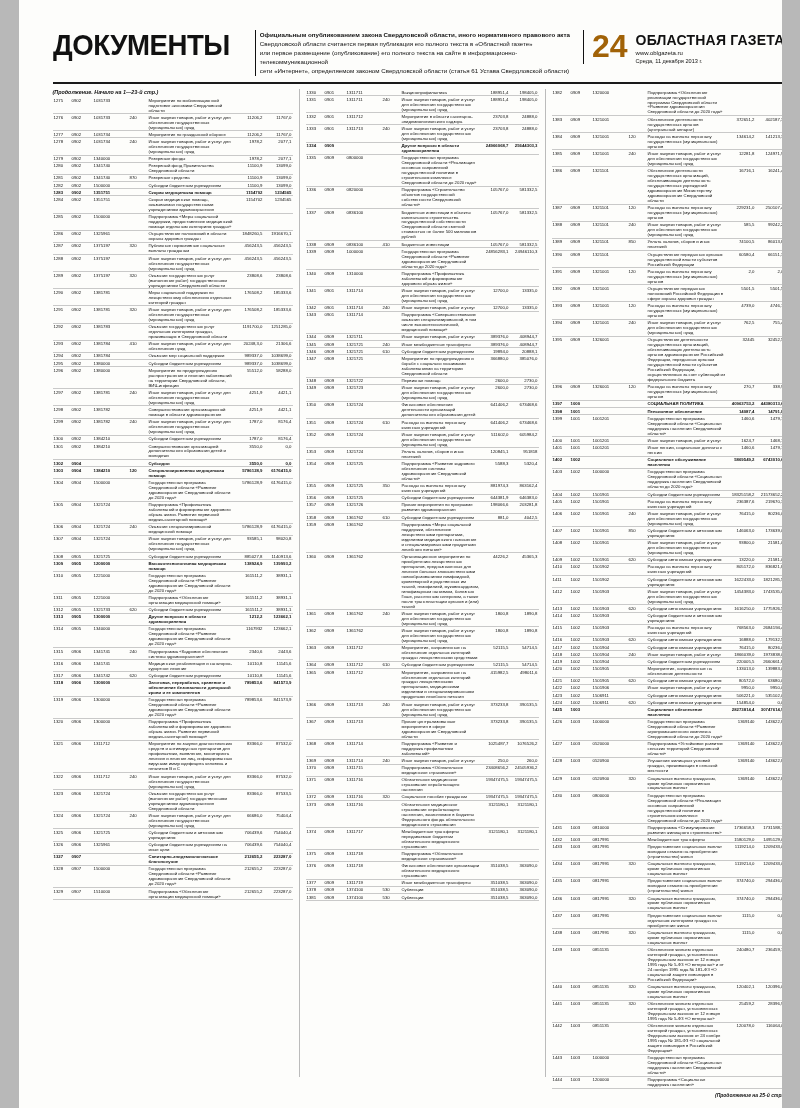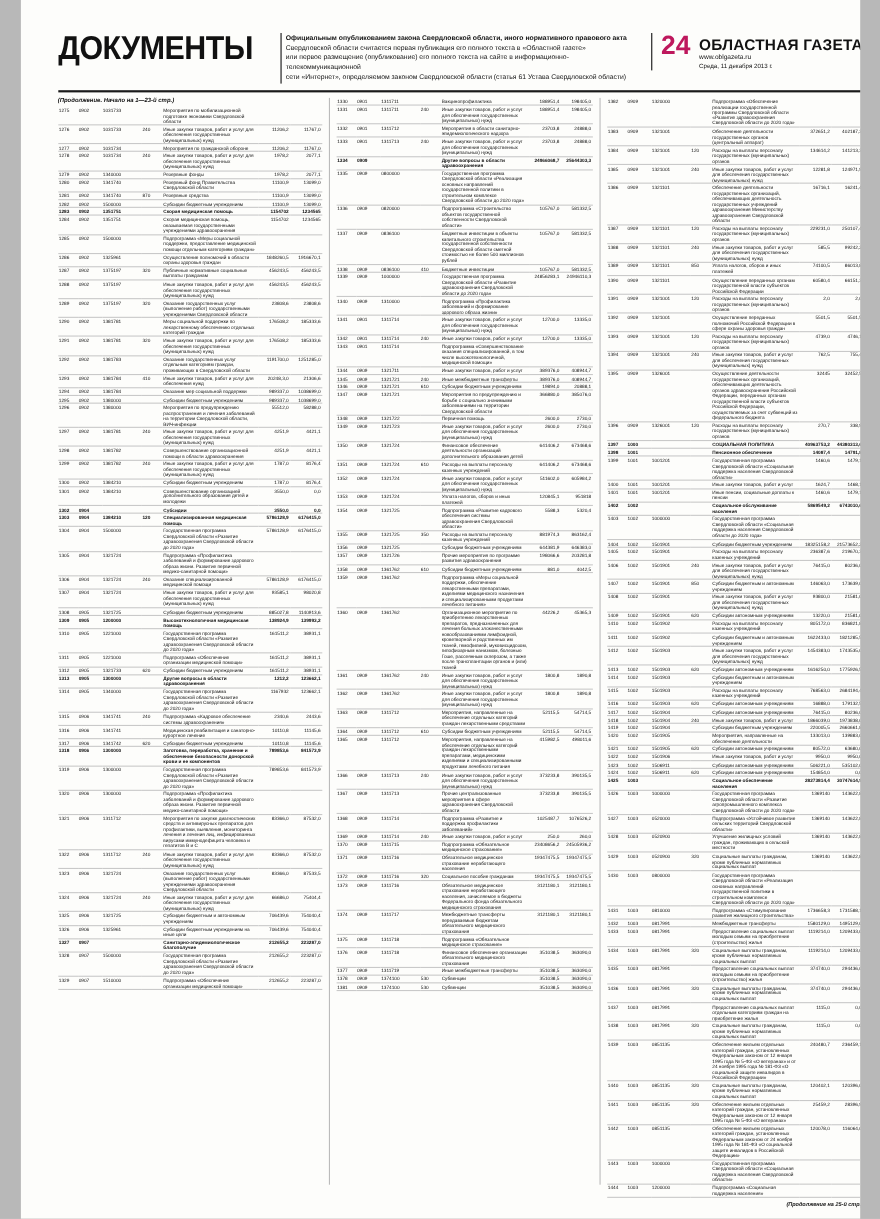--- a/index.html
+++ b/index.html
@@ -16,21 +16,21 @@
     font-family:"Liberation Sans", sans-serif;
     font-weight:bold;font-size:30px;letter-spacing:-0.5px;line-height:1;
     color:#111;padding-right:10px;white-space:nowrap;
     transform:scaleX(0.92);transform-origin:left top;
   }
   .mh-mid{flex:1;padding:1px 8px 0 4px;border-left:1px solid #111;}
   .mh-mid p{margin:0 0 1px 0;font-size:6.2px;line-height:1.32;color:#111;}
   .mh-mid p.b{font-weight:bold;}
   .mh-right{display:flex;align-items:flex-start;border-left:1px solid #111;padding-left:8px;}
   .mh-num{
-    font-weight:bold;font-size:24px;line-height:1;color:#be185d;padding:0 8px 0 0;
+    font-weight:bold;font-size:32px;line-height:1;color:#a16207;padding:0 8px 0 0;
   }
   .mh-rtext{padding-top:2px;}
   .mh-rtext .t1{font-size:14px;font-weight:bold;color:#111;letter-spacing:0.2px;}
   .mh-rtext .t2{font-size:6px;color:#111;margin-top:2px;}
   .mh-rtext .t3{font-size:5.6px;color:#111;margin-top:2px;}
 
   
   .cols{display:flex;margin-top:5px;height:988px;}
   .col{width:240px;box-sizing:border-box;}
   .col + .col{margin-left:6px;padding-left:6px;border-left:1px solid #bbb;}

